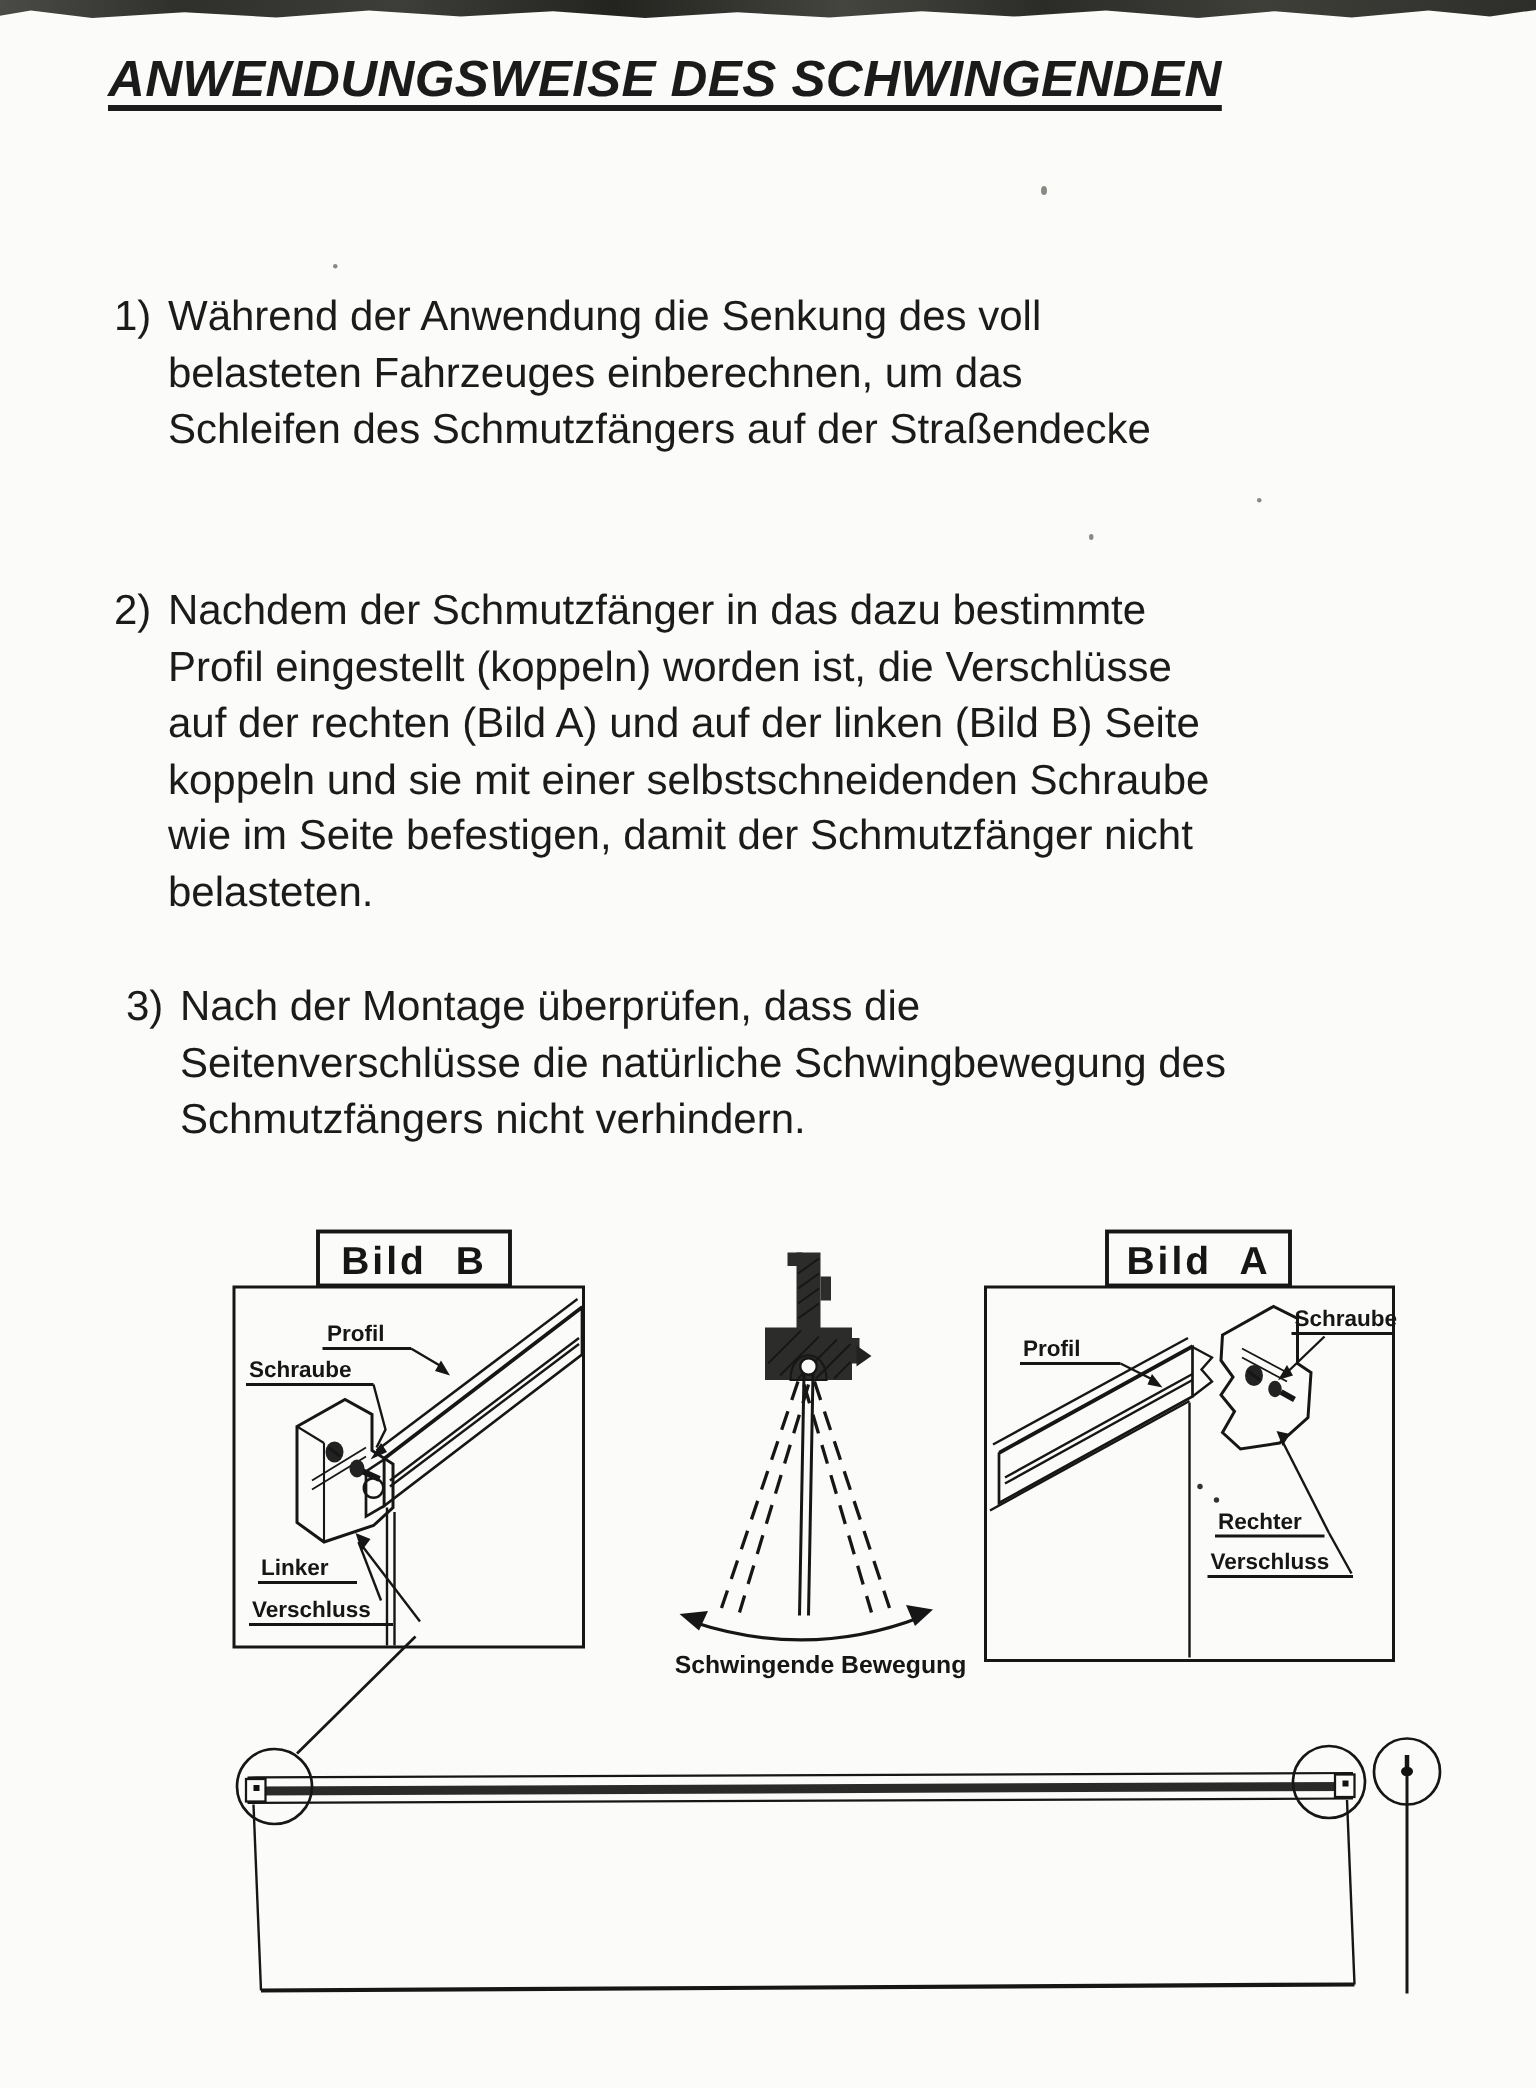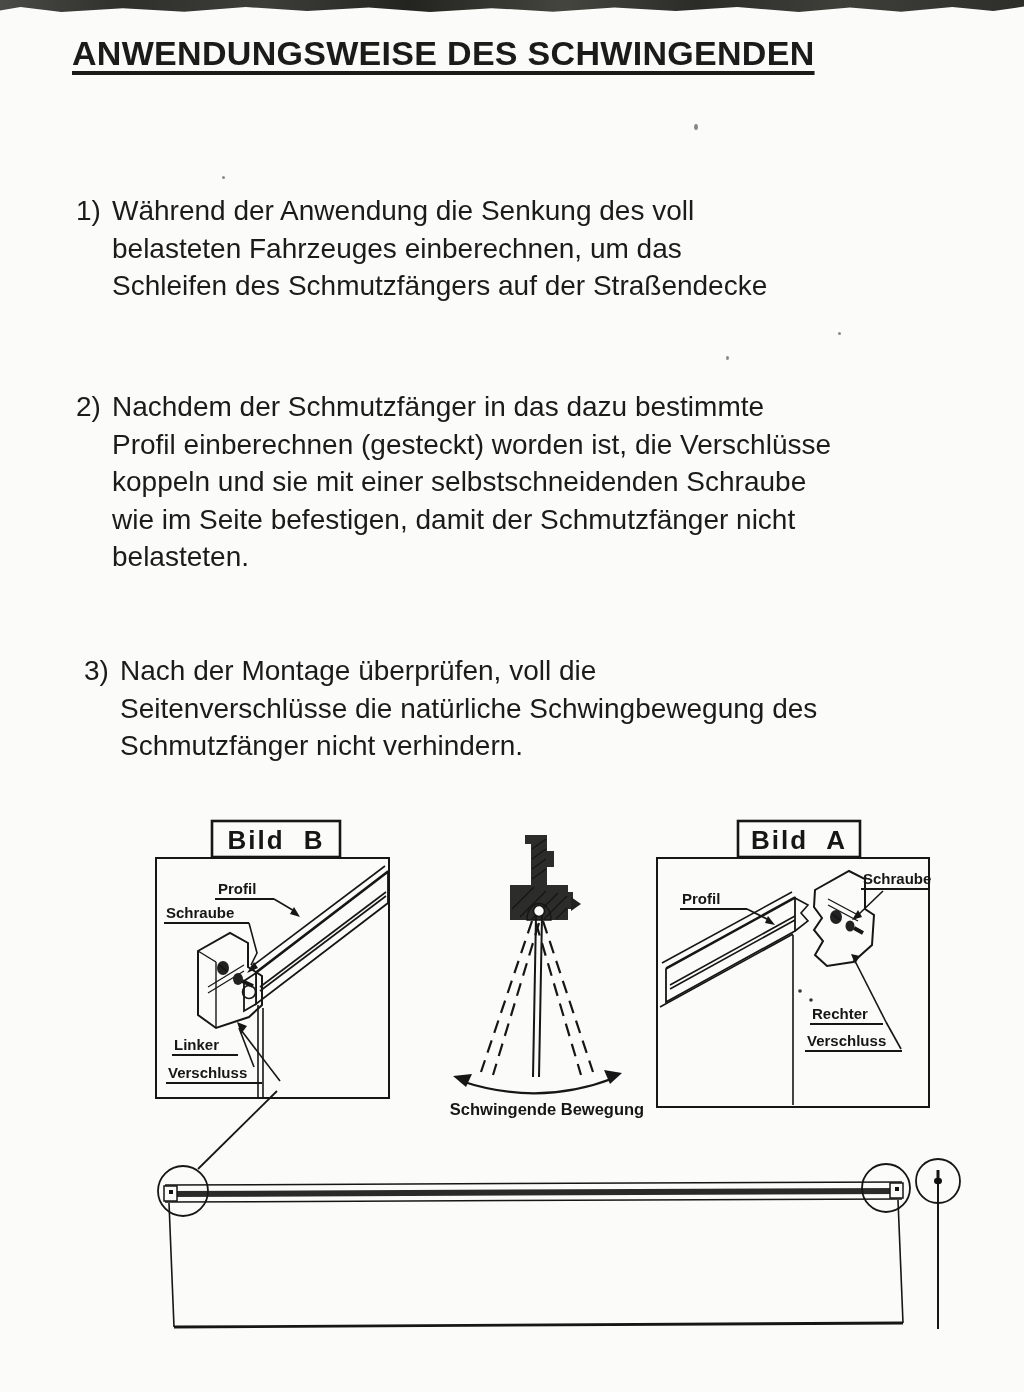--- a/index.html
+++ b/index.html
@@ -11,21 +11,21 @@
     color:#1b1b1b;
     overflow:hidden;
   }
   .scan-top-band{
     position:absolute; top:0; left:0; width:1024px; height:12px;
     background:linear-gradient(90deg,#4a4a46,#2f2f2c 12%,#3d3d39 26%,#23231f 40%,#454540 55%,#2b2b28 68%,#3f3f3a 82%,#2d2d2a 100%);
     clip-path:polygon(0 0,100% 0,100% 55%,97% 92%,93% 58%,88% 97%,83% 62%,78% 100%,72% 58%,66% 92%,60% 62%,54% 97%,48% 68%,42% 100%,36% 62%,30% 92%,24% 58%,18% 97%,12% 68%,6% 100%,2% 58%,0 88%);
   }
   .title{
     position:absolute; left:72px; top:30px; width:880px;
-    font-size:34px; font-weight:bold; line-height:46px; letter-spacing:.3px;
+    font-size:34px; font-weight:bold; line-height:46px; letter-spacing:.3px;font-style:italic;
   }
   .title-line{
     display:table;
     text-decoration:underline;
     text-decoration-thickness:3.5px;
     text-underline-offset:6px;
   }
   .item{ position:absolute; display:flex; font-size:28px; line-height:37.5px; }
   .item .num{ width:36px; flex:0 0 36px; }
   .speck{ position:absolute; background:#8a8a84; border-radius:50%; }
@@ -55,33 +55,34 @@
     <div>Während der Anwendung die Senkung des voll</div>
     <div>belasteten Fahrzeuges einberechnen, um das</div>
     <div>Schleifen des Schmutzfängers auf der Straßendecke</div>
   </div>
 </div>
 
 <div class="item" style="left:76px;top:388px">
   <div class="num">2)</div>
   <div class="lines">
     <div>Nachdem der Schmutzfänger in das dazu bestimmte</div>
-    <div>Profil einberechnen (gesteckt) worden ist, die Verschlüsse</div>
+    <div>Profil eingestellt (koppeln) worden ist, die Verschlüsse</div>
+    <div>auf der rechten (Bild A) und auf der linken (Bild B) Seite</div>
     <div>koppeln und sie mit einer selbstschneidenden Schraube</div>
     <div>wie im Seite befestigen, damit der Schmutzfänger nicht</div>
     <div>belasteten.</div>
   </div>
 </div>
 
 <div class="item" style="left:84px;top:652px">
   <div class="num">3)</div>
   <div class="lines">
-    <div>Nach der Montage überprüfen, voll die</div>
+    <div>Nach der Montage überprüfen, dass die</div>
     <div>Seitenverschlüsse die natürliche Schwingbewegung des</div>
-    <div>Schmutzfänger nicht verhindern.</div>
+    <div>Schmutzfängers nicht verhindern.</div>
   </div>
 </div>
 
 <svg class="fig" style="left:150px;top:815px" width="245" height="290" viewBox="0 0 245 290">
   <g>
     <rect class="frame" x="62" y="6" width="128" height="36" stroke-width="2.6" fill="#fbfbf9"></rect>
     <text class="box-title" x="126" y="34" text-anchor="middle">Bild B</text>
   </g>
   <rect class="frame" x="6" y="43" width="233" height="240" stroke-width="2"></rect>
 

